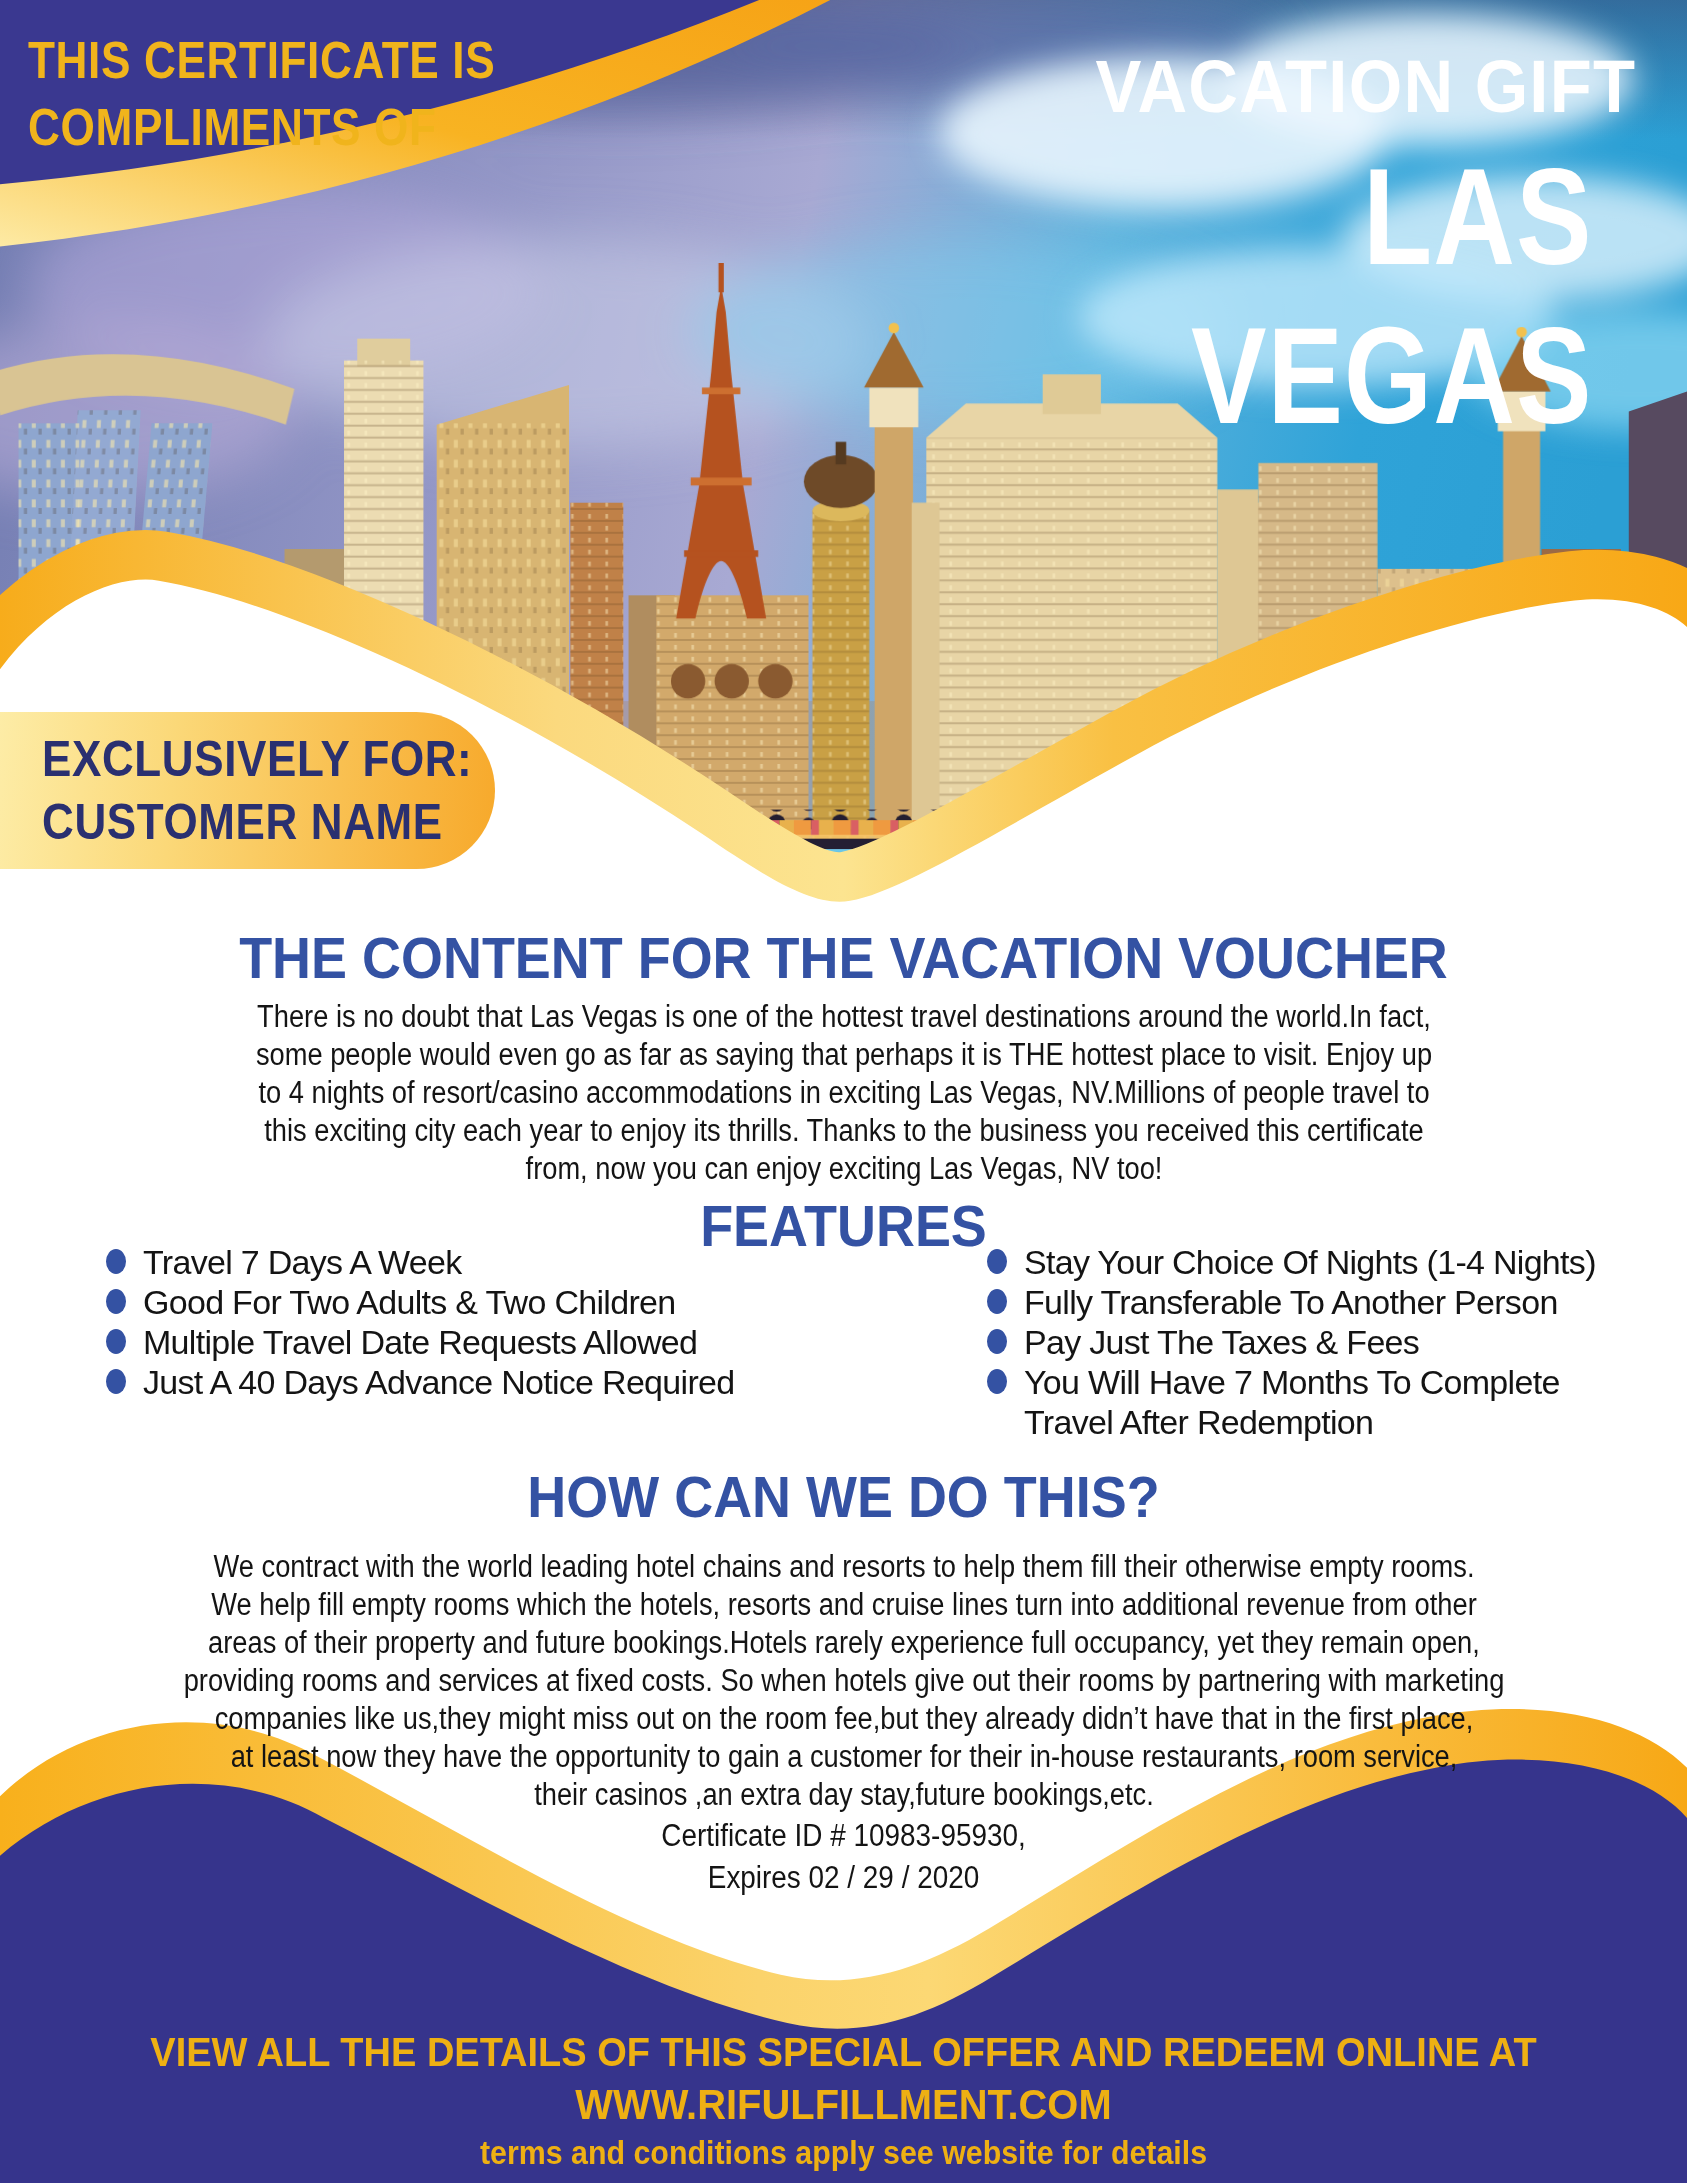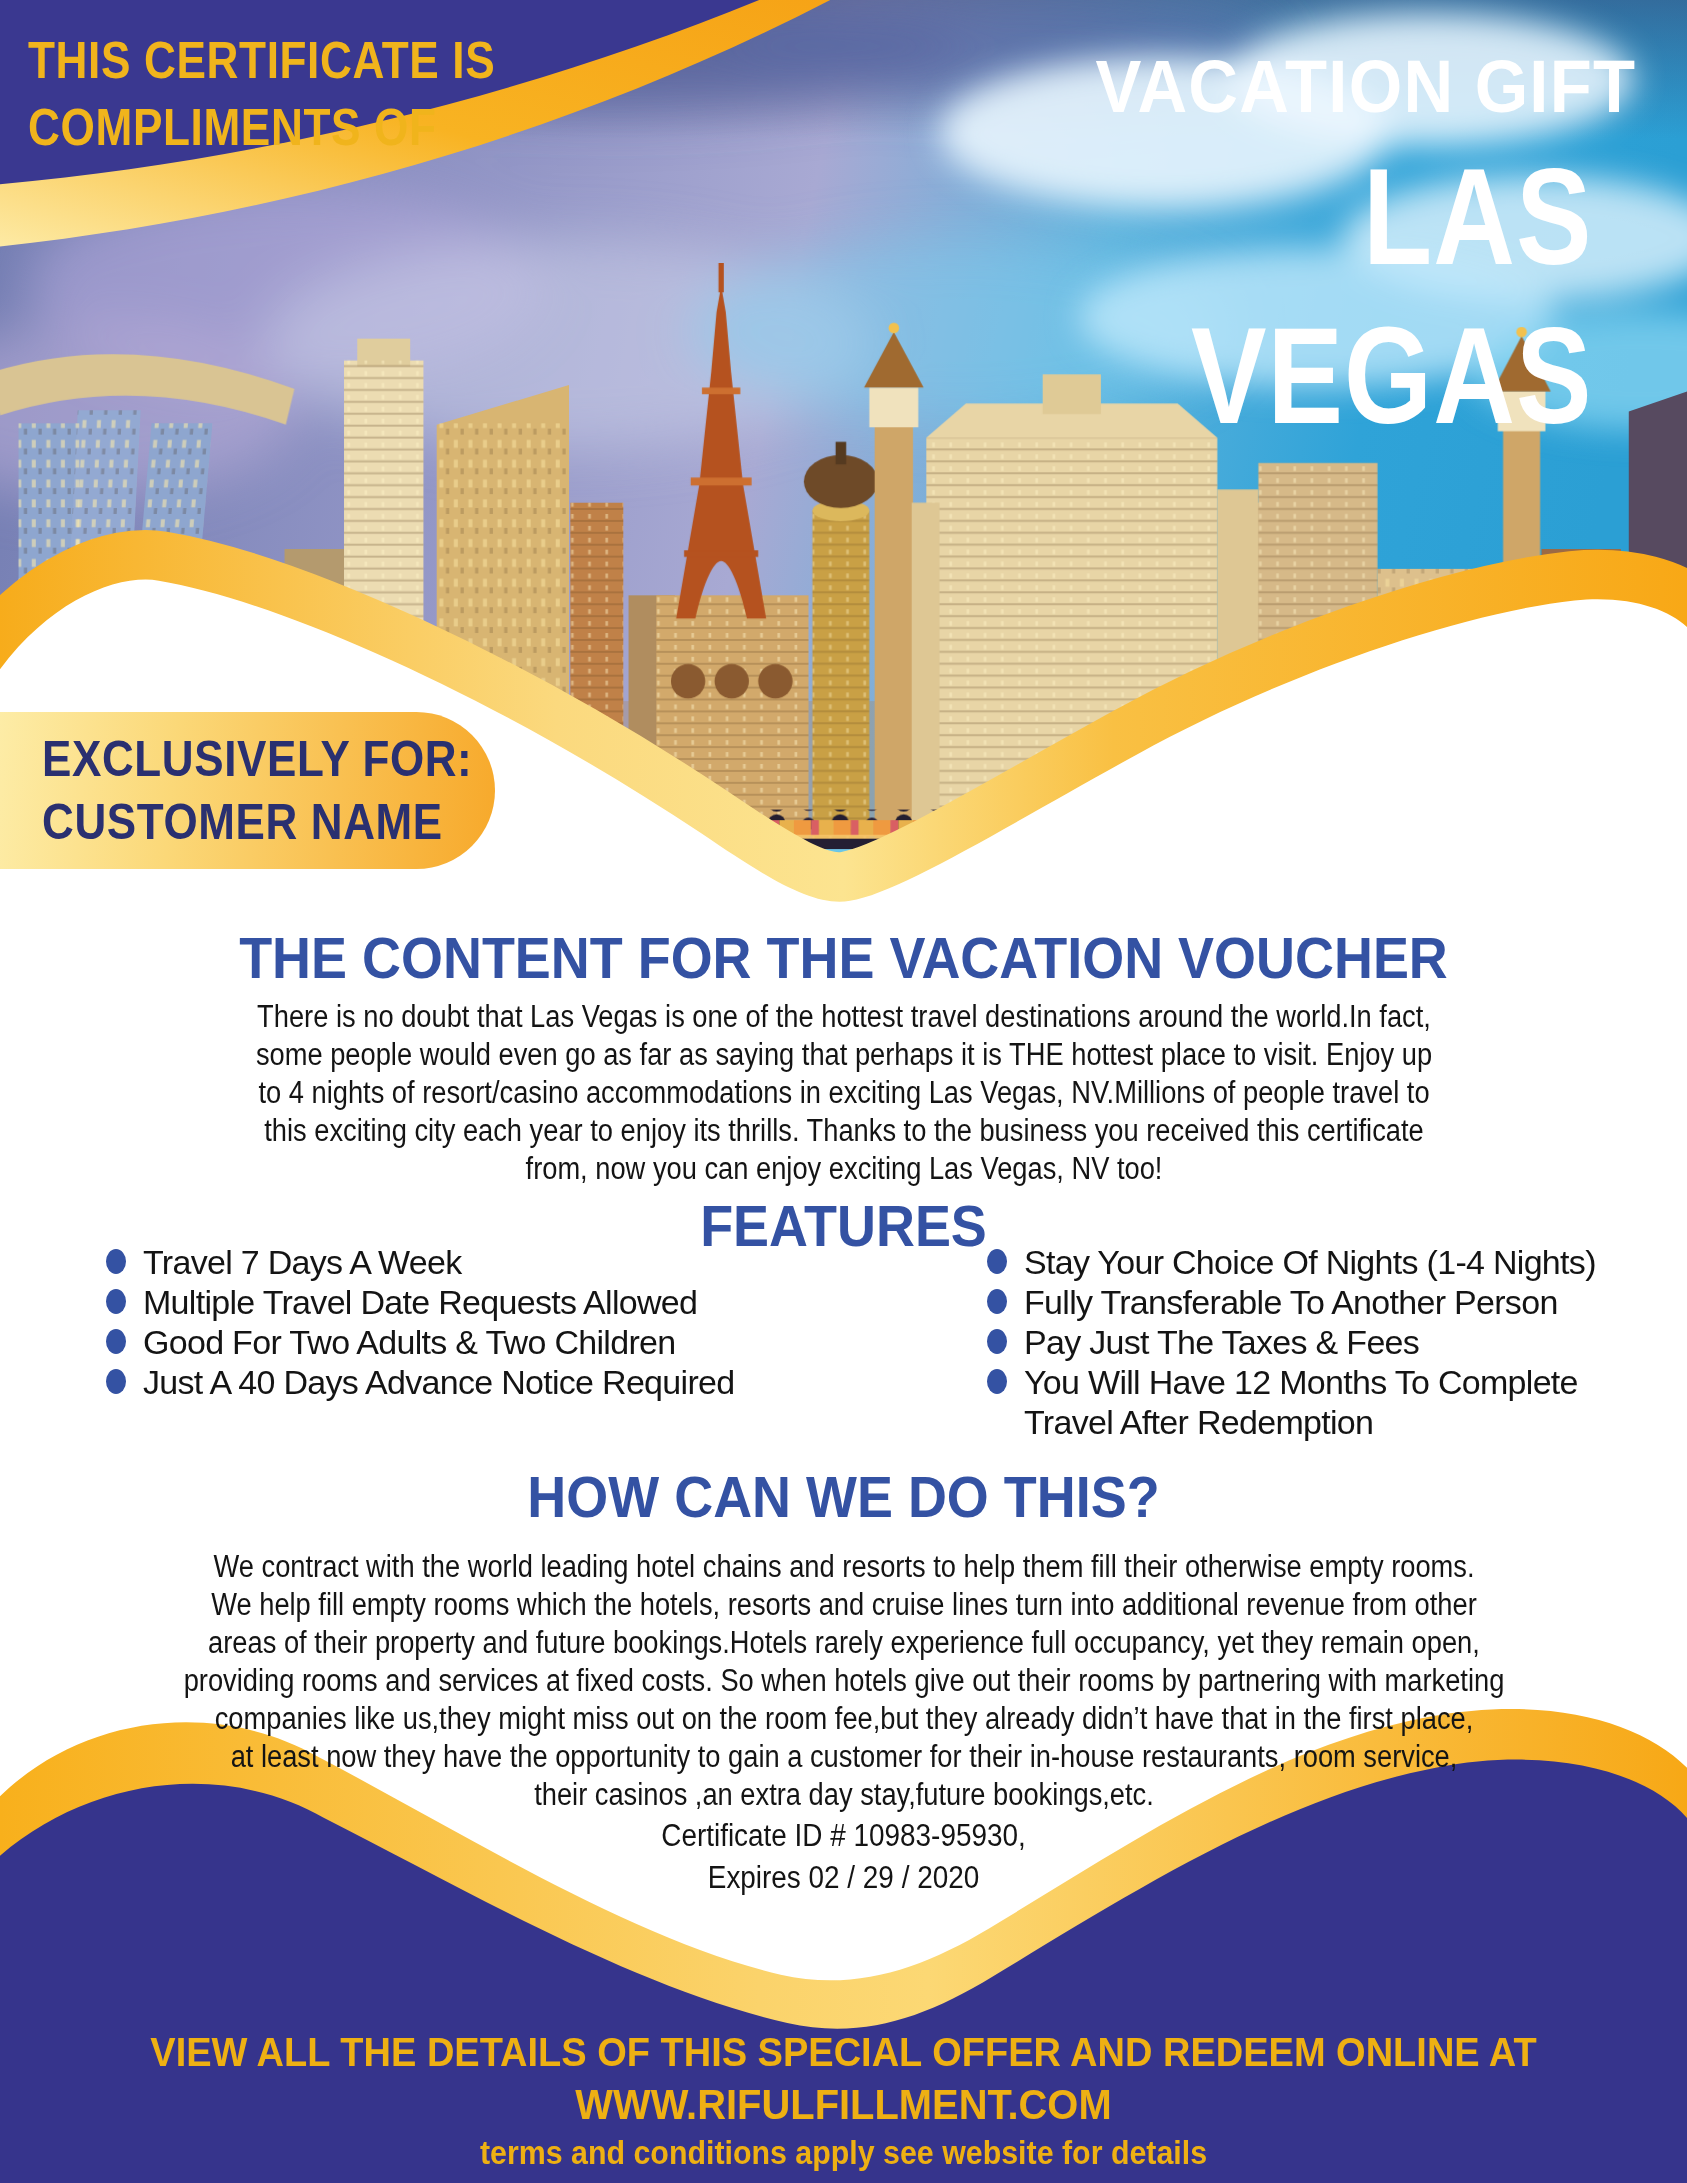--- a/index.html
+++ b/index.html
@@ -280,48 +280,48 @@
 
   <div class="abs h-blue h-features">FEATURES</div>
 
   <ul class="abs bullets left">
     <li>
       <span class="dot"></span>
       <span>Travel 7 Days A Week</span>
       </li>
     <li>
       <span class="dot"></span>
+      <span>Good For Two Adults &amp; Two Children</span>
+      </li>
+    <li>
+      <span class="dot"></span>
       <span>Multiple Travel Date Requests Allowed</span>
       </li>
     <li>
       <span class="dot"></span>
-      <span>Good For Two Adults &amp; Two Children</span>
-      </li>
-    <li>
-      <span class="dot"></span>
       <span>Just A 40 Days Advance Notice Required</span>
       </li>
   </ul>
 
   <ul class="abs bullets right">
     <li>
       <span class="dot"></span>
       <span>Stay Your Choice Of Nights (1-4 Nights)</span>
       </li>
     <li>
       <span class="dot"></span>
       <span>Fully Transferable To Another Person</span>
       </li>
     <li>
       <span class="dot"></span>
       <span>Pay Just The Taxes &amp; Fees</span>
       </li>
     <li>
       <span class="dot"></span>
-      <span>You Will Have 12 Months To Complete Travel After Redemption</span>
+      <span>You Will Have 7 Months To Complete Travel After Redemption</span>
       </li>
   </ul>
 
   <div class="abs h-blue h-how">HOW CAN WE DO THIS?</div>
   <div class="abs para para2">We contract with the world leading hotel chains and resorts to help them fill their otherwise empty rooms.
 We help fill empty rooms which the hotels, resorts and cruise lines turn into additional revenue from other
 areas of their property and future bookings.Hotels rarely experience full occupancy, yet they remain open,
 providing rooms and services at fixed costs. So when hotels give out their rooms by partnering with marketing
 companies like us,they might  miss out on the room fee,but they already didn’t have that in the first place,
 at least now they have the opportunity to gain a customer for their in-house restaurants, room service,

